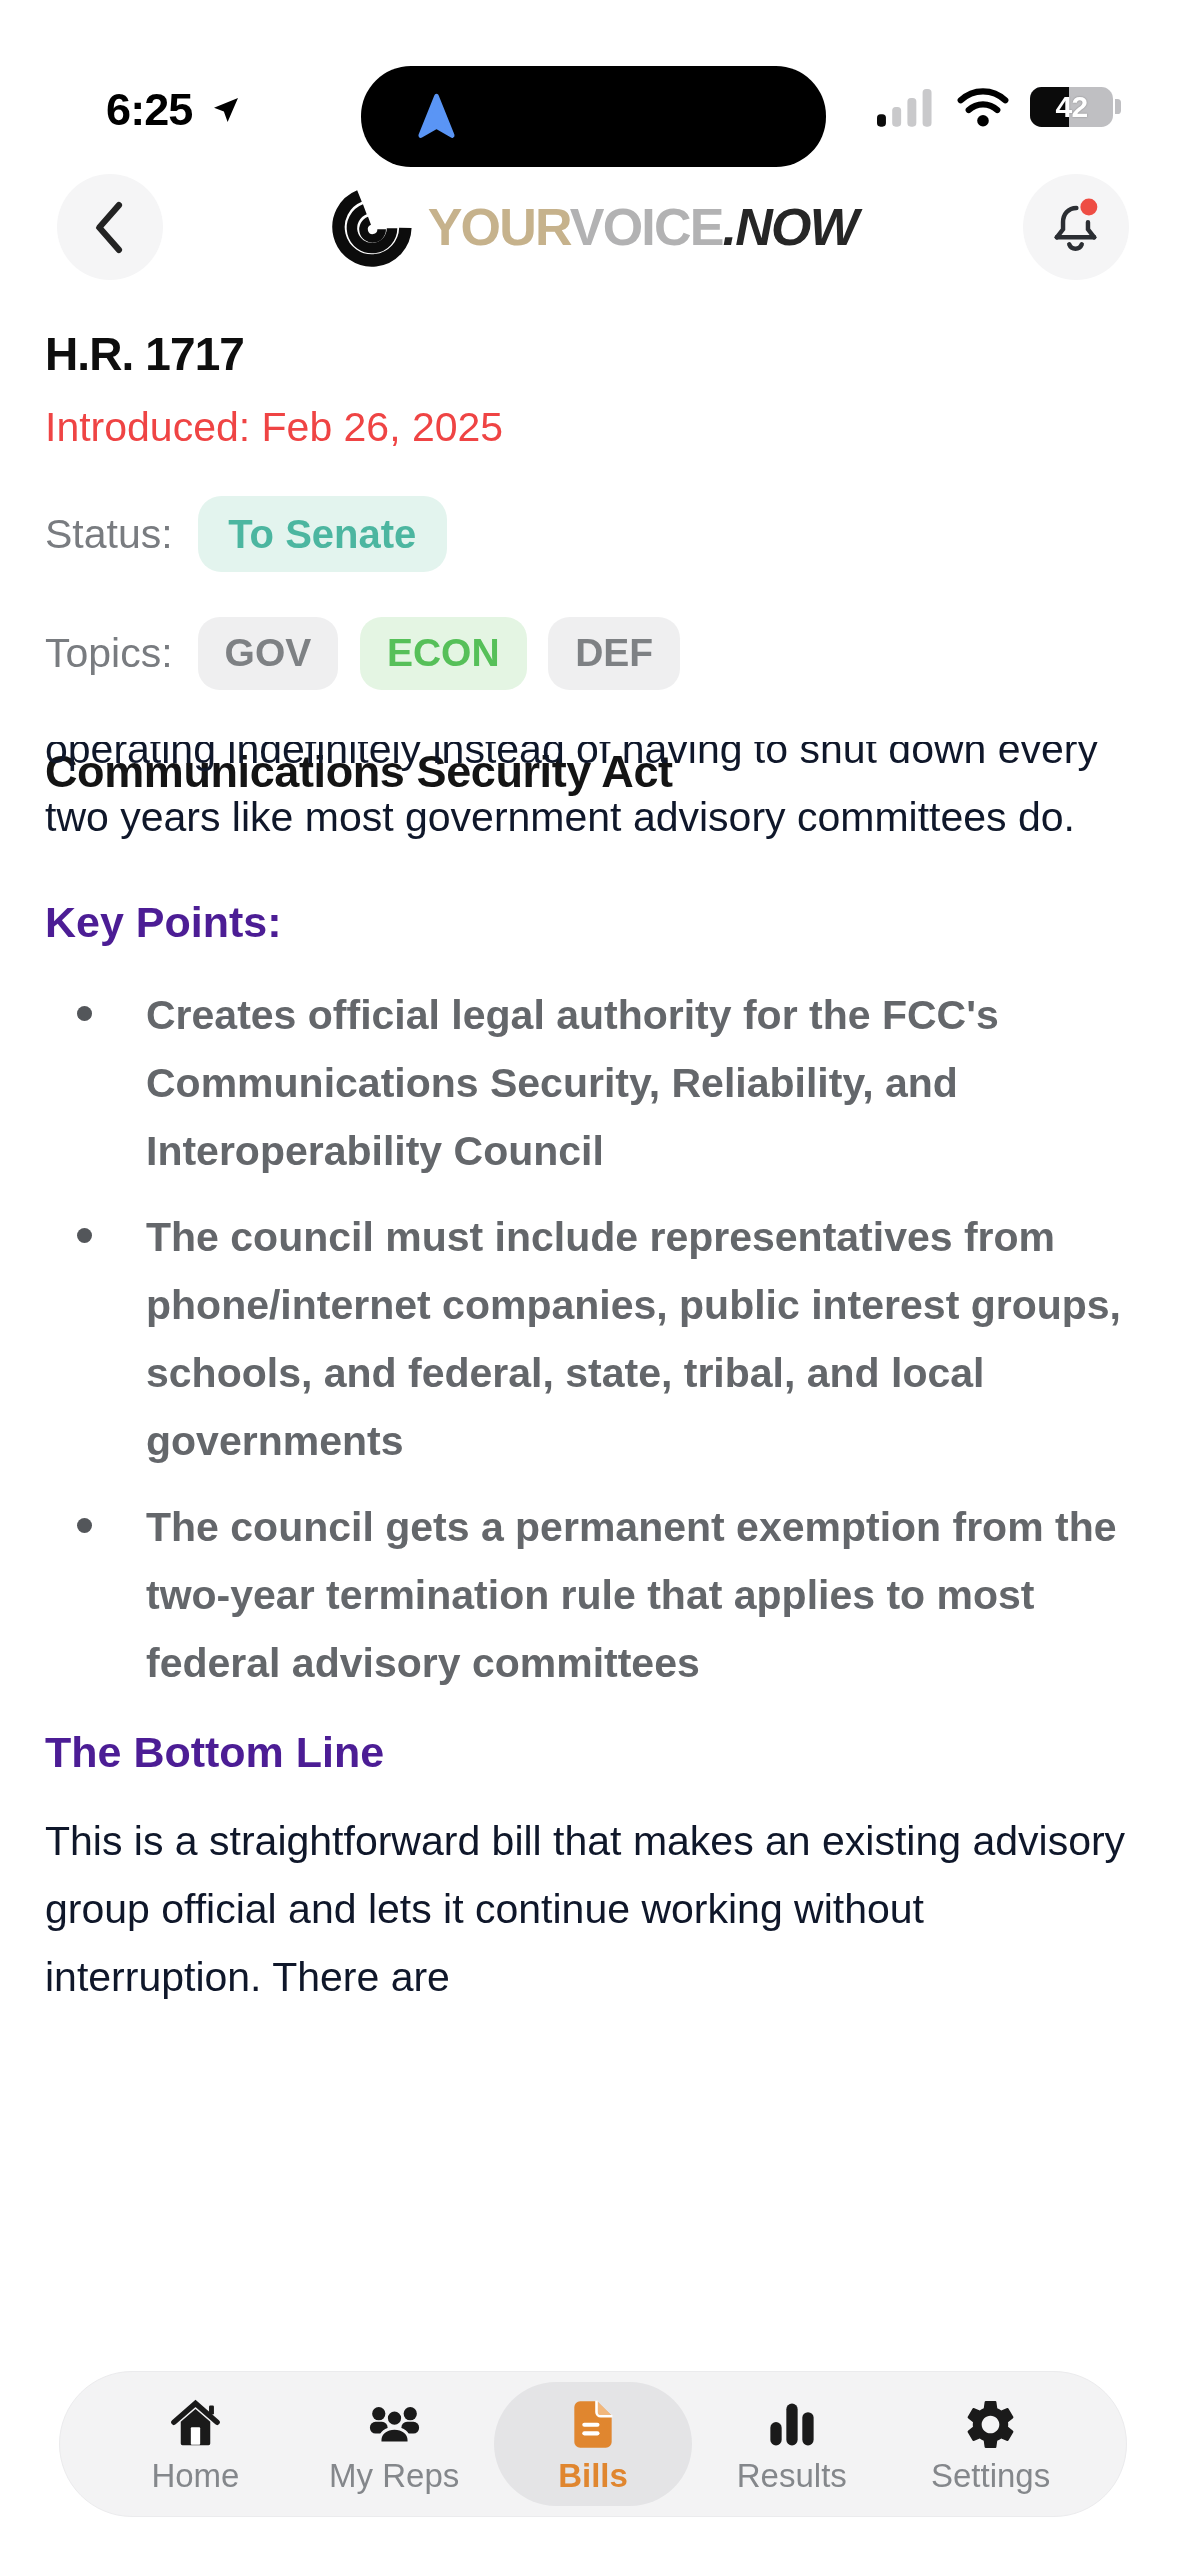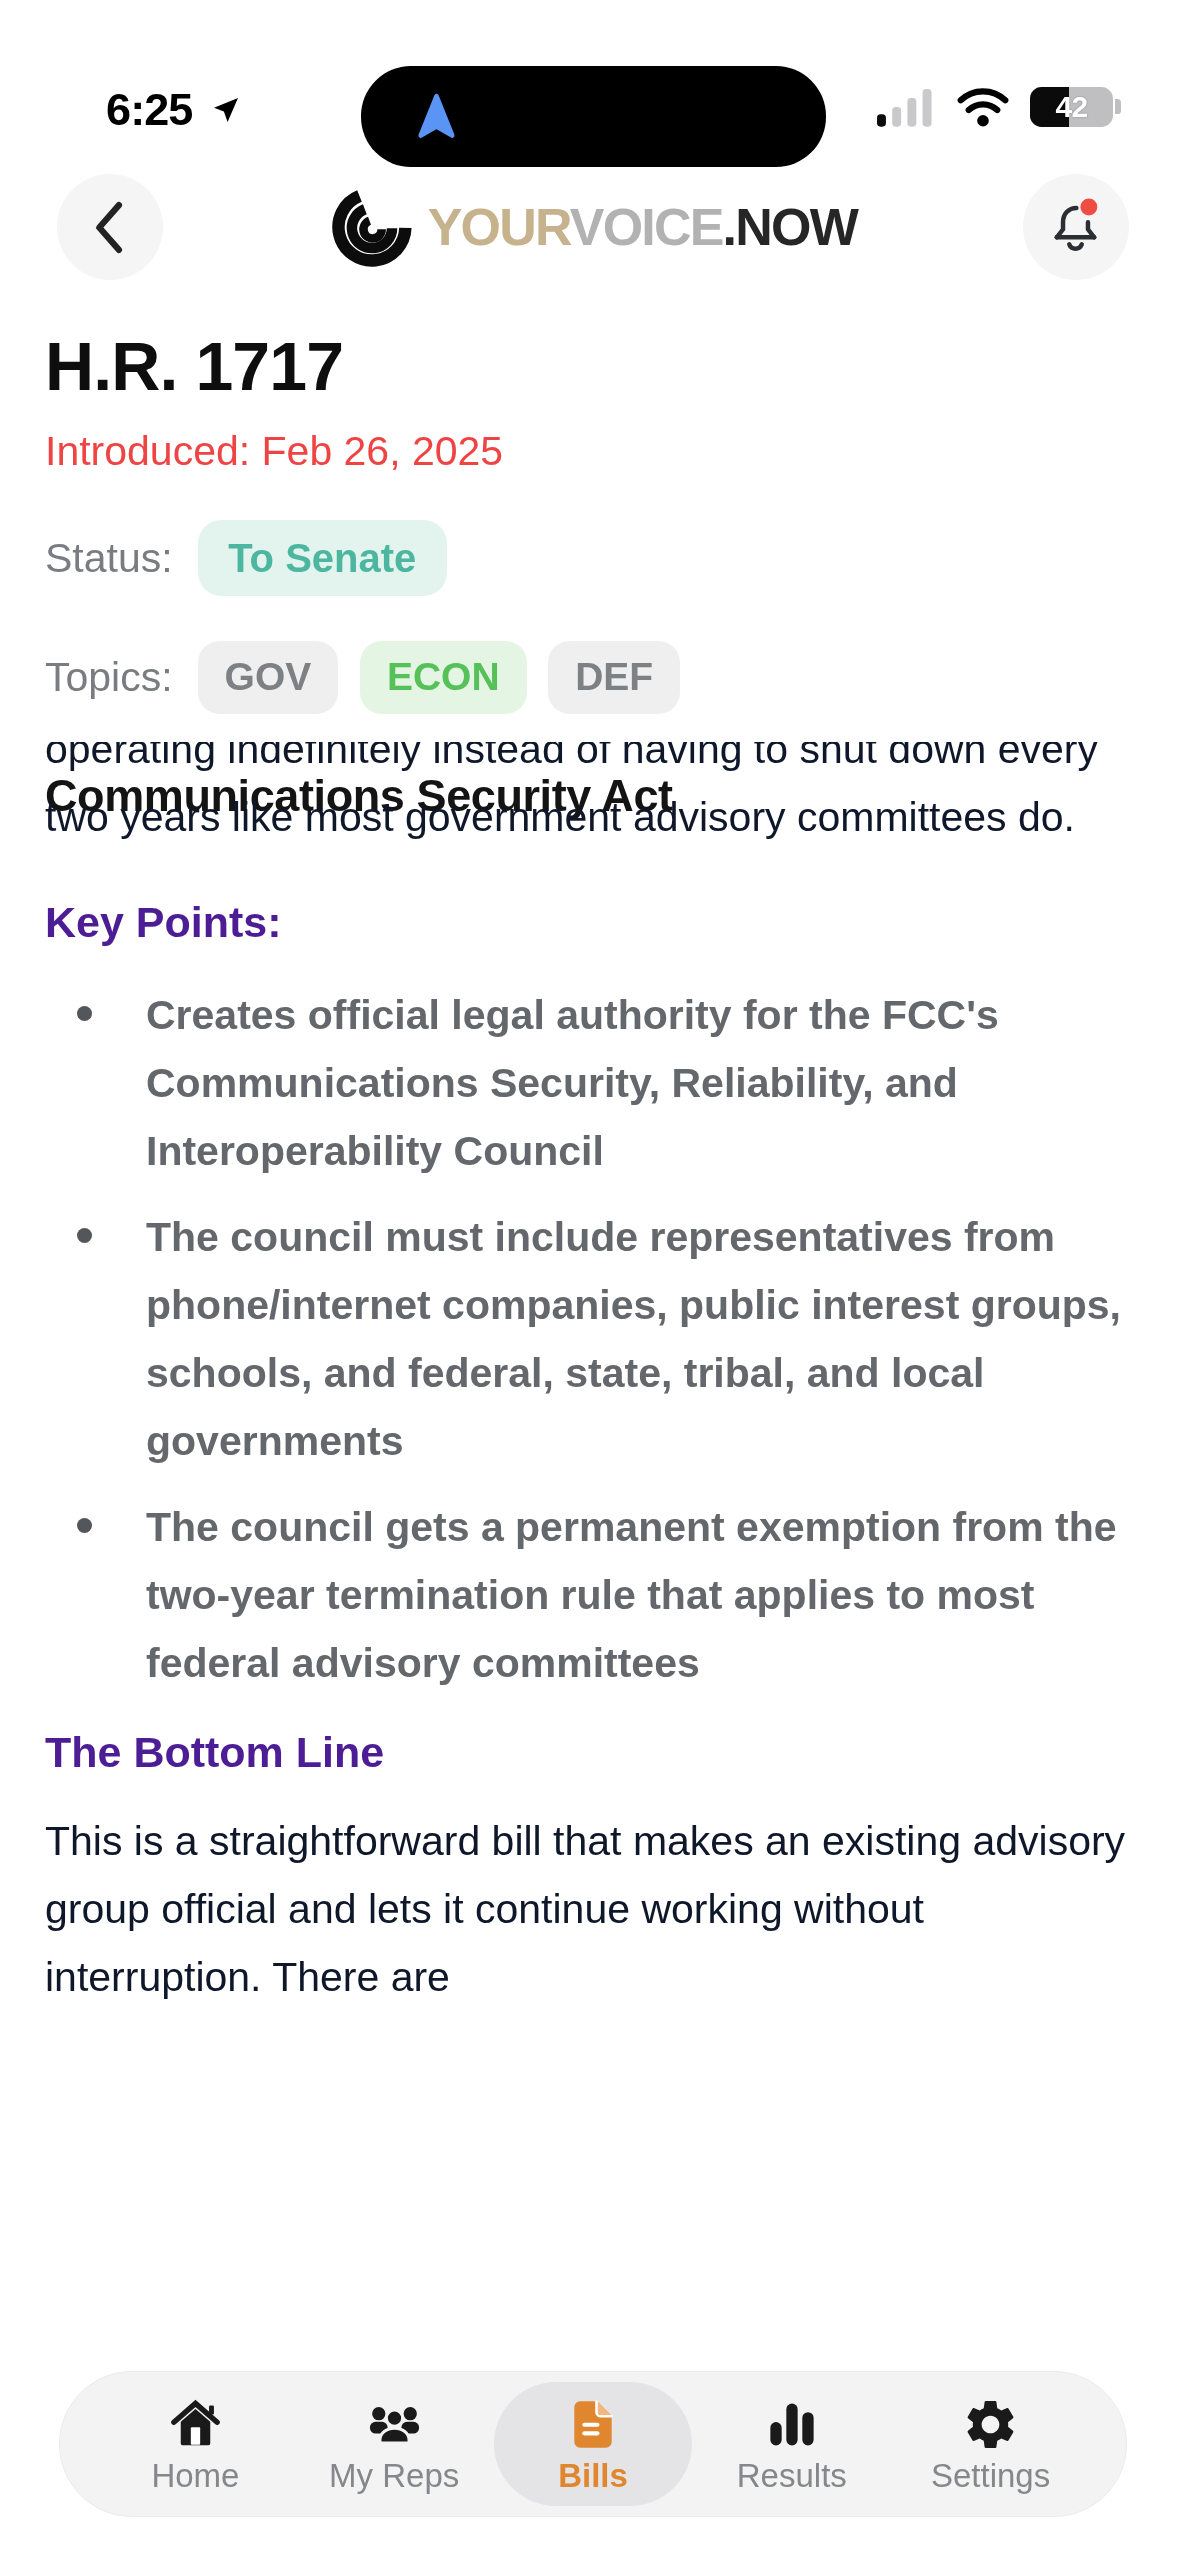--- a/index.html
+++ b/index.html
@@ -43,26 +43,26 @@
     display:flex; align-items:center; justify-content:space-between; padding:0 57px;
   }
   .circle-btn {
     width:106px; height:106px; border-radius:50%; background:#f5f5f6;
     display:flex; align-items:center; justify-content:center; border:none;
   }
   .logo { display:flex; align-items:center; gap:12.6px; }
   .logo-text { font-size:52px; font-weight:bold; letter-spacing:-1.8px; white-space:nowrap; }
   .logo-your { color:#c6b28c; }
   .logo-voice { color:#b2b2b3; }
-  .logo-now { color:#262626; }
+  .logo-now { color:#262626;font-style:italic; }
   .bell-wrap { position:relative; }
 
   
   .bill-meta { position:absolute; top:327px; left:45px; right:49px; }
-  .bill-number { font-size:68px; font-weight:bold; color:#0e0e0e; letter-spacing:-0.9px; }
+  .bill-number { font-size:46px; font-weight:bold; color:#0e0e0e; letter-spacing:-0.9px; }
   .bill-introduced { margin-top:23.4px; font-size:41px; color:#ef4444; }
   .meta-row { display:flex; align-items:center; margin-top:45px; }
   .meta-label { font-size:41px; color:#797c80; margin-right:25px; }
   .badge-status {
     background:#e3f4ee; color:#4cb6a0; font-size:40px; font-weight:bold;
     padding:15.3px 30.5px; border-radius:23.4px; letter-spacing:0;
   }
   .pill {
     background:#efeff0; color:#7e8184; font-size:39px; font-weight:bold;
     padding:14.4px 27px; border-radius:21.6px; margin-right:21.6px;

